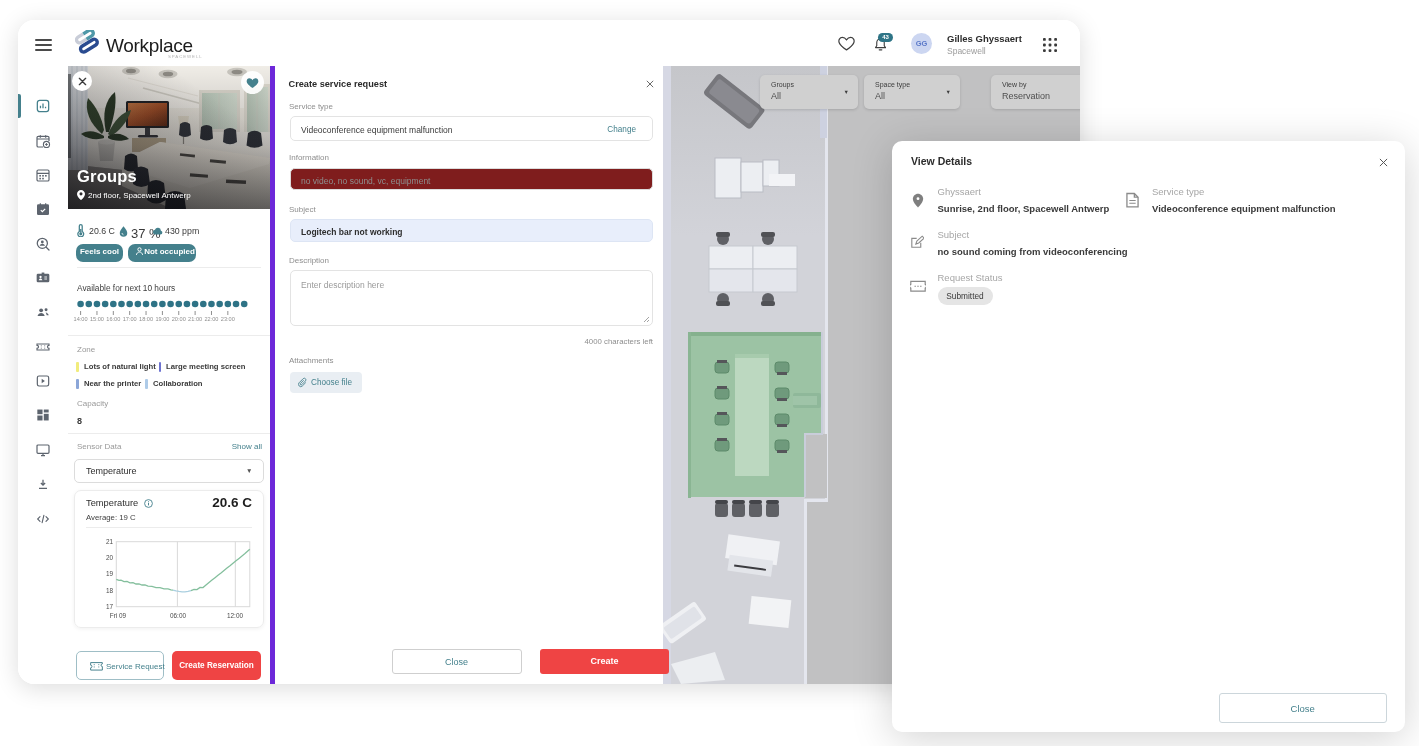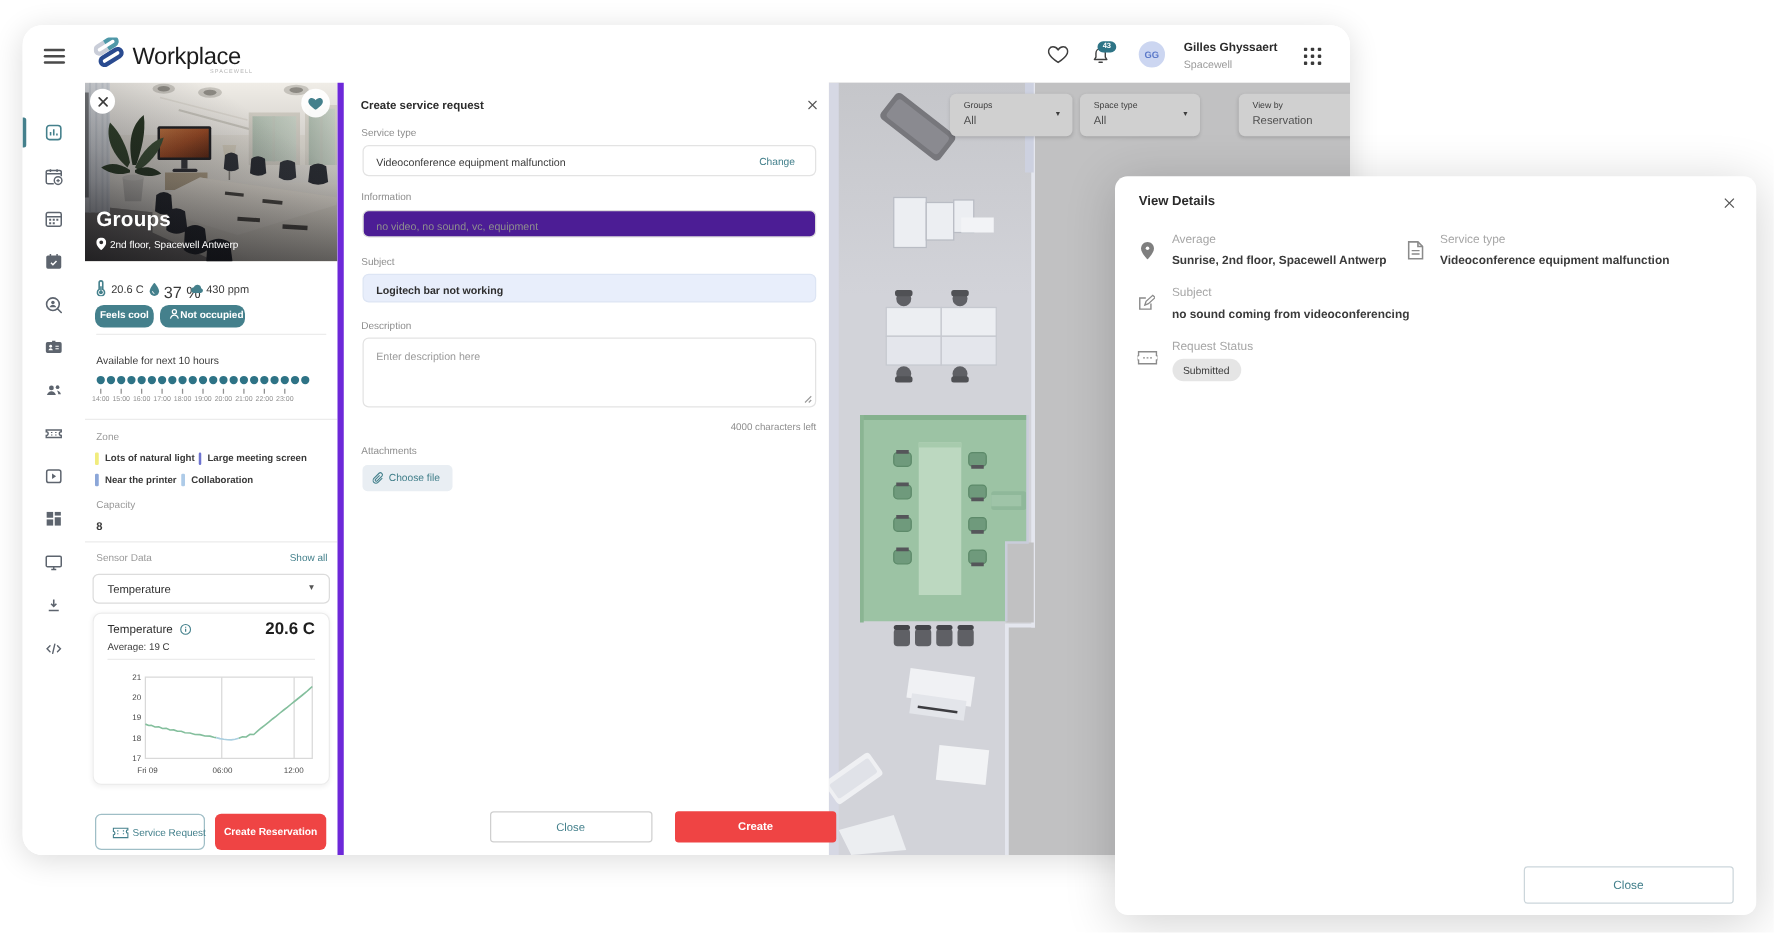--- a/index.html
+++ b/index.html
@@ -437,21 +437,21 @@
         <div class="abs" style="left:13.5px;top:12.5px;font-size:9.2px;font-weight:600;color:#2b2b2b;">Create service request</div>
         <svg class="abs" style="left:371px;top:14px;" width="8" height="8" viewBox="0 0 10 10">
             <path d="M1 1 L9 9 M9 1 L1 9" stroke="#555" stroke-width="1.1"></path>
           </svg>
         <div class="flabel" style="top:36px;">Service type</div>
         <div class="finput" style="top:49.5px;height:25.5px;">
           <div style="position:absolute;left:10px;top:8px;color:#3a3a3a;">Videoconference equipment malfunction</div>
           <div style="position:absolute;right:16px;top:8.5px;color:#44808c;font-weight:500;font-size:8.2px;">Change</div>
         </div>
         <div class="flabel" style="top:87px;">Information</div>
-        <div class="finput" style="top:101.5px;height:22.5px;background:#4c1d95;border-color:#dcdcdc;">
+        <div class="finput" style="top:101.5px;height:22.5px;background:#7f1d1d;border-color:#dcdcdc;">
           <div style="position:absolute;left:10px;top:7px;color:#8e8e8e;">no video, no sound, vc, equipment</div>
         </div>
         <div class="flabel" style="top:138.5px;">Subject</div>
         <div class="finput" style="top:152.5px;height:23px;background:#e8eefb;border-color:#dde5f4;">
           <div style="position:absolute;left:10px;top:7.5px;color:#2e2e2e;font-weight:600;">Logitech bar not working</div>
         </div>
         <div class="flabel" style="top:190px;">Description</div>
         <div class="finput" style="top:203.5px;height:56.5px;">
           <div style="position:absolute;left:10px;top:9px;color:#9a9a9a;">Enter description here</div>
           <svg style="position:absolute;right:2px;bottom:2px;" width="7" height="7" viewBox="0 0 7 7">
@@ -643,21 +643,21 @@
   <div class="modal" id="modal">
     <div class="abs" style="left:19px;top:14px;font-size:10.5px;font-weight:600;color:#2c2c2c;">View Details</div>
     <svg class="abs" style="left:487px;top:17px;" width="9" height="9" viewBox="0 0 10 10">
         <path d="M1 1 L9 9 M9 1 L1 9" stroke="#555" stroke-width="1.1"></path>
       </svg>
 
     <svg class="abs" style="left:20px;top:52px;" width="12" height="15" viewBox="0 0 14 18">
         <path d="M7 .8C3.6.8.8 3.6.8 7c0 4.6 6.2 10.4 6.2 10.4S13.2 11.6 13.2 7C13.2 3.6 10.4.8 7 .8z" fill="#7f7f7f"></path>
         <circle cx="7" cy="6.8" r="1.7" fill="#fff"></circle>
       </svg>
-    <div class="abs m-label" style="left:45.5px;top:45px;">Average</div>
+    <div class="abs m-label" style="left:45.5px;top:45px;">Ghyssaert</div>
     <div class="abs m-value" style="left:45.5px;top:62px;">Sunrise, 2nd floor, Spacewell Antwerp</div>
     <svg class="abs" style="left:234px;top:51px;" width="13" height="16" viewBox="0 0 14 17">
         <path d="M1 1.5h8l4 4V16H1z" fill="none" stroke="#8b8b8b" stroke-width="1.4"></path>
         <path d="M9 1.5v4h4" fill="none" stroke="#8b8b8b" stroke-width="1.4"></path>
         <path d="M3.6 9h6.8M3.6 12h6.8" stroke="#8b8b8b" stroke-width="1.2"></path>
       </svg>
     <div class="abs m-label" style="left:260px;top:45px;">Service type</div>
     <div class="abs m-value" style="left:260px;top:62px;">Videoconference equipment malfunction</div>
 
     <svg class="abs" style="left:19px;top:94px;" width="13" height="14" viewBox="0 0 16 17">

